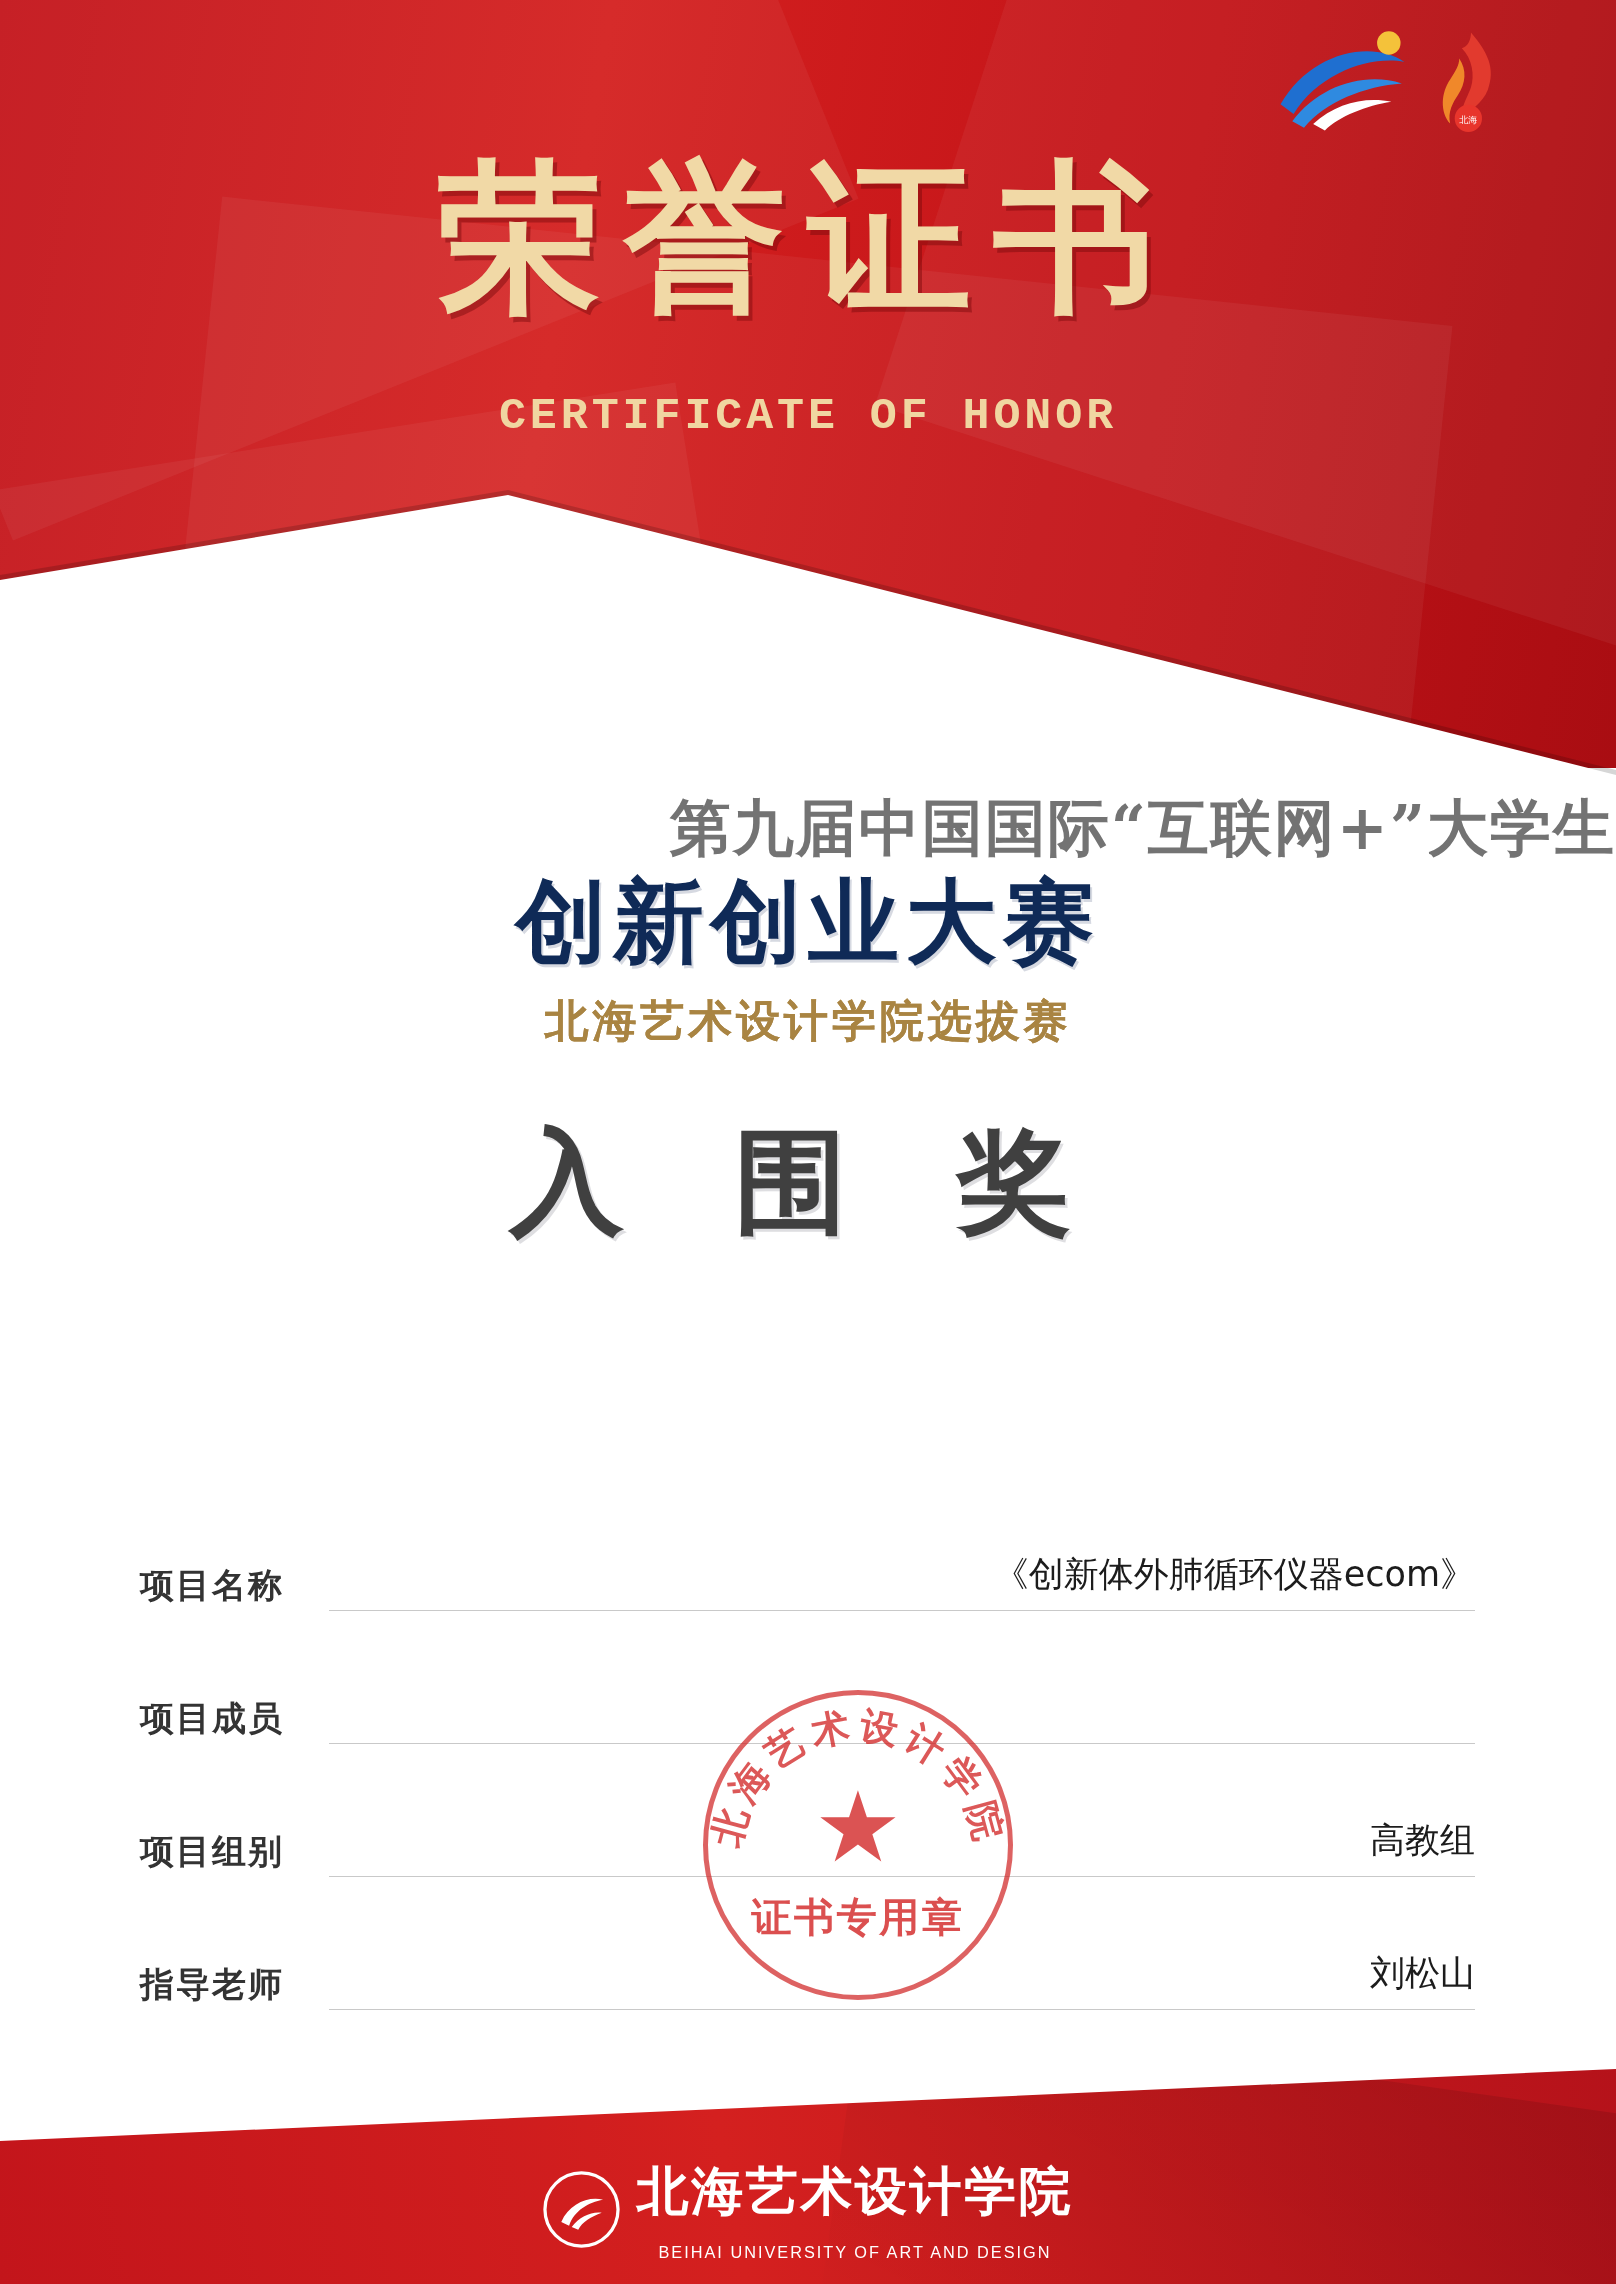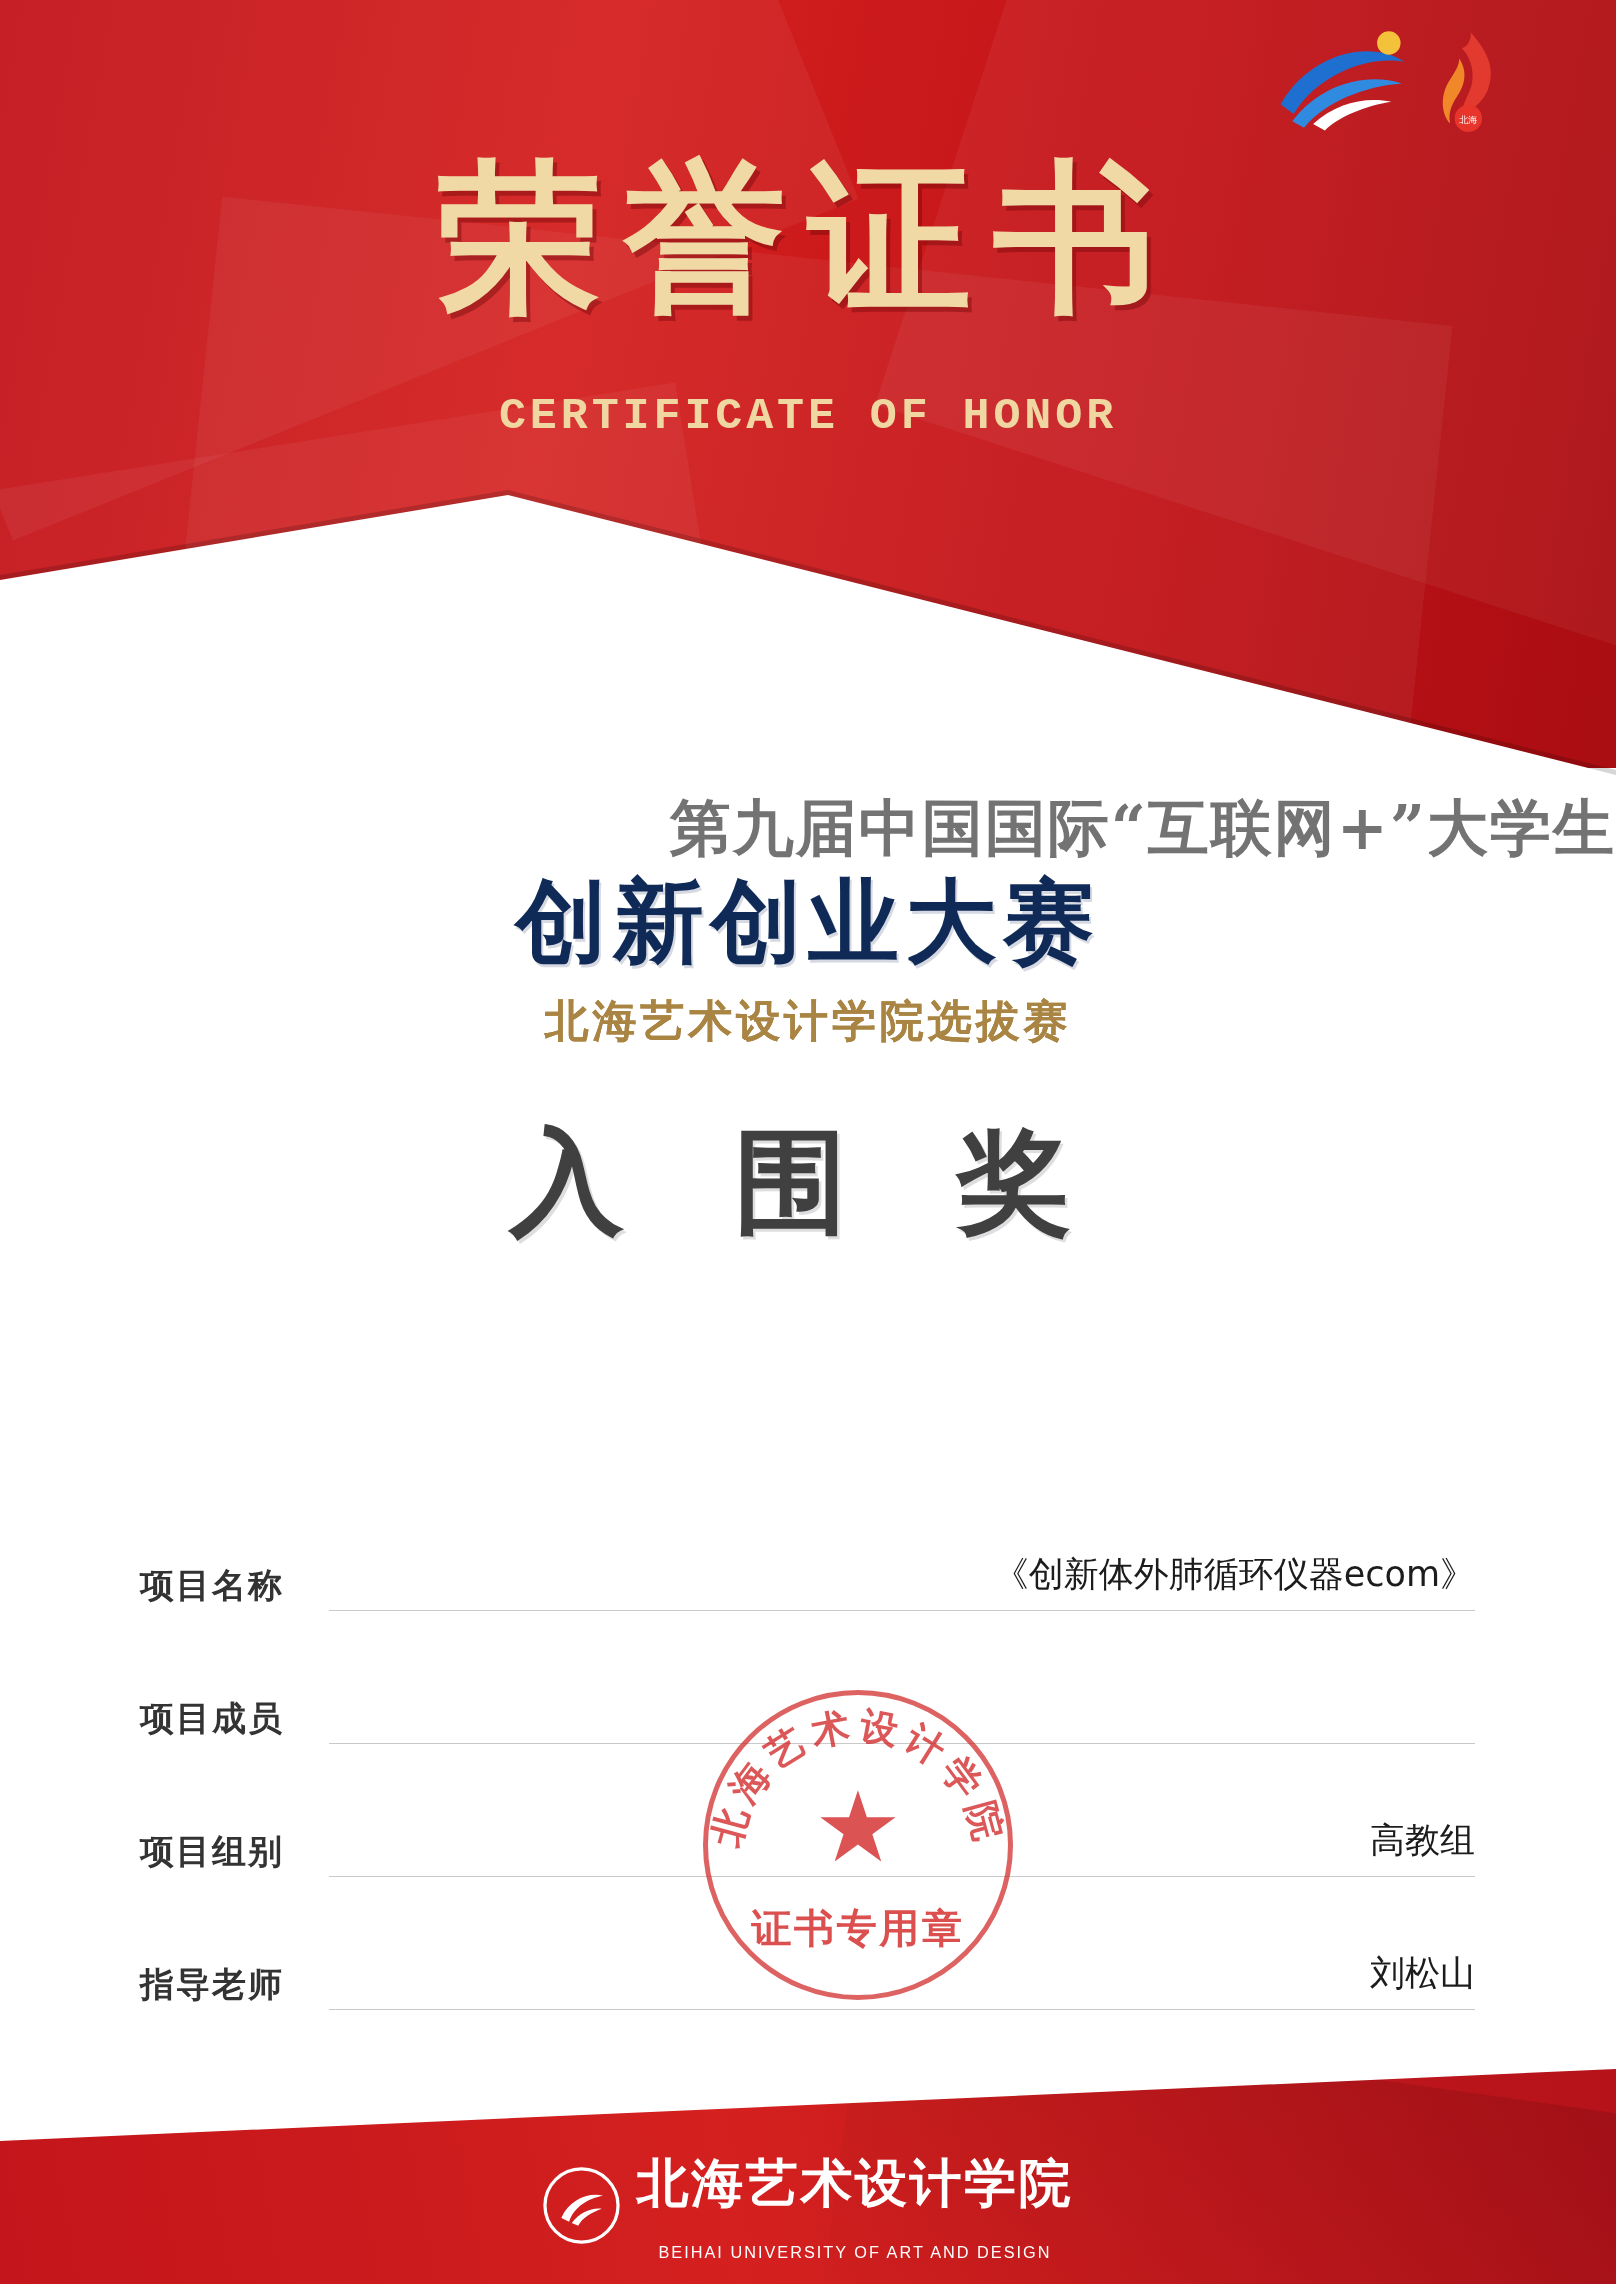--- a/index.html
+++ b/index.html
@@ -238,21 +238,21 @@
     position: absolute;
     left: 50%; top: 44%;
     transform: translate(-50%,-50%);
     font-size: 98px;
     color: rgba(208,32,32,0.88);
     line-height: 1;
   }
   .seal-text {
     position: absolute;
     left: 0; right: 0;
-    top: 206px;
+    top: 195px;
     text-align: center;
     font-family: "DejaVu Serif", "Liberation Serif", serif;
     font-weight: bold;
     font-size: 40px;
     letter-spacing: 2.6px;
     color: rgba(208,32,32,0.9);
   }
   .seal-arc {
     position: absolute;
     left: 0; top: 0;
@@ -282,21 +282,21 @@
     font-weight: bold;
     font-size: 52px;
     letter-spacing: 2.6px;
     color: #ffffff;
   }
   .footer-text-en {
     font-family: "Liberation Sans", sans-serif;
     font-size: 16.3px;
     letter-spacing: 2px;
     color: #ffffff;
-    margin-top: 24px;
+    margin-top: 16px;
   }
   .footer-stack { display: flex; flex-direction: column; align-items: center; }
 </style>
 </head>
 <body>
 
 <div class="cert">
 
   <div class="top-band">
     <div class="facet facet-a"></div>

